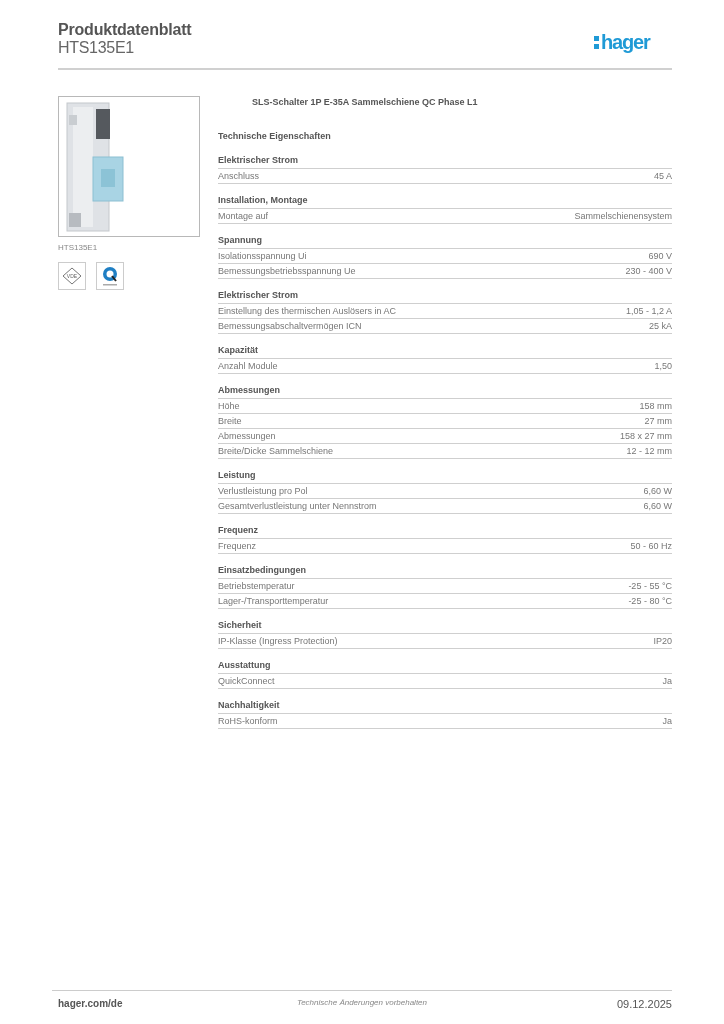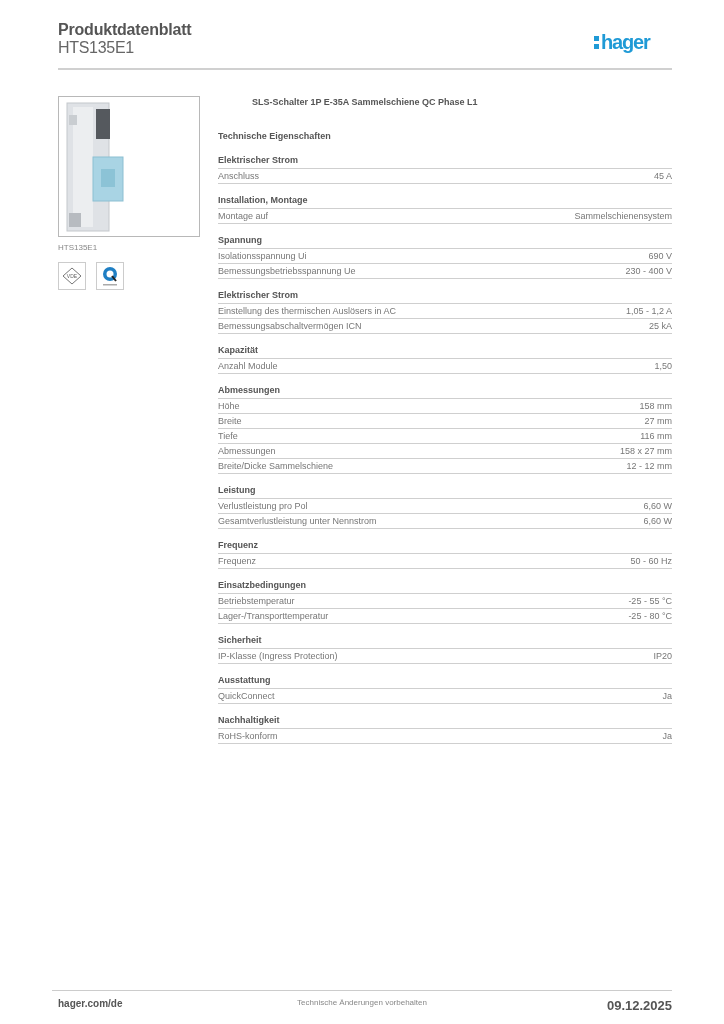--- a/index.html
+++ b/index.html
@@ -16,22 +16,22 @@
   .badge{position:absolute;top:262px;width:28px;height:28px;border:1px solid #ccc;box-sizing:border-box;background:#fff;}
   .product-title{position:absolute;left:218px;top:97px;font-size:9px;font-weight:bold;color:#555;margin-left:34px;}
   .tech-title{position:absolute;left:218px;top:131px;font-size:9px;font-weight:bold;color:#555;}
   .specs{position:absolute;left:218px;top:153px;width:454px;}
   .section{margin-bottom:9px;}
   .sec-h{font-size:9px;font-weight:bold;color:#555;height:15px;line-height:15px;border-bottom:1px solid #cfcfcf;}
   .row{display:flex;justify-content:space-between;font-size:9px;color:#777;height:14px;line-height:14px;border-bottom:1px solid #cfcfcf;}
   .row .v{text-align:right;}
   .ftr-rule{position:absolute;left:52px;top:990px;width:620px;height:1px;background:#ccc;}
   .ftr-l{position:absolute;left:58px;top:998px;font-size:10px;font-weight:bold;color:#555;}
-  .ftr-c{position:absolute;left:0;width:724px;text-align:center;top:998px;font-size:8px;color:#888;}
-  .ftr-r{position:absolute;right:52px;top:998px;font-size:13px;font-weight:bold;color:#555;padding-left:44px;}
+  .ftr-c{position:absolute;left:0;width:724px;text-align:center;top:998px;font-size:8px;color:#888;font-style:italic;}
+  .ftr-r{position:absolute;right:52px;top:998px;font-size:11px;font-weight:normal;color:#555;padding-left:44px;}
 </style>
 </head>
 <body>
 
 <div class="hdr-title">Produktdatenblatt</div>
 <div class="hdr-sub">HTS135E1</div>
 <div class="logo"><span class="dots"></span><span>hager</span></div>
 <div class="hdr-rule"></div>
 
 <div class="img-box">
@@ -113,24 +113,20 @@
       <div class="sec-h">Abmessungen</div>
       <div class="row">
         <span>Höhe</span>
         <span class="v">158 mm</span>
       </div>
       <div class="row">
         <span>Breite</span>
         <span class="v">27 mm</span>
       </div>
       <div class="row">
-        <span>Tiefe</span>
-        <span class="v">116 mm</span>
-      </div>
-      <div class="row">
         <span>Abmessungen</span>
         <span class="v">158 x 27 mm</span>
       </div>
       <div class="row">
         <span>Breite/Dicke Sammelschiene</span>
         <span class="v">12 - 12 mm</span>
       </div>
     </div>
     <div class="section">
       <div class="sec-h">Leistung</div>

